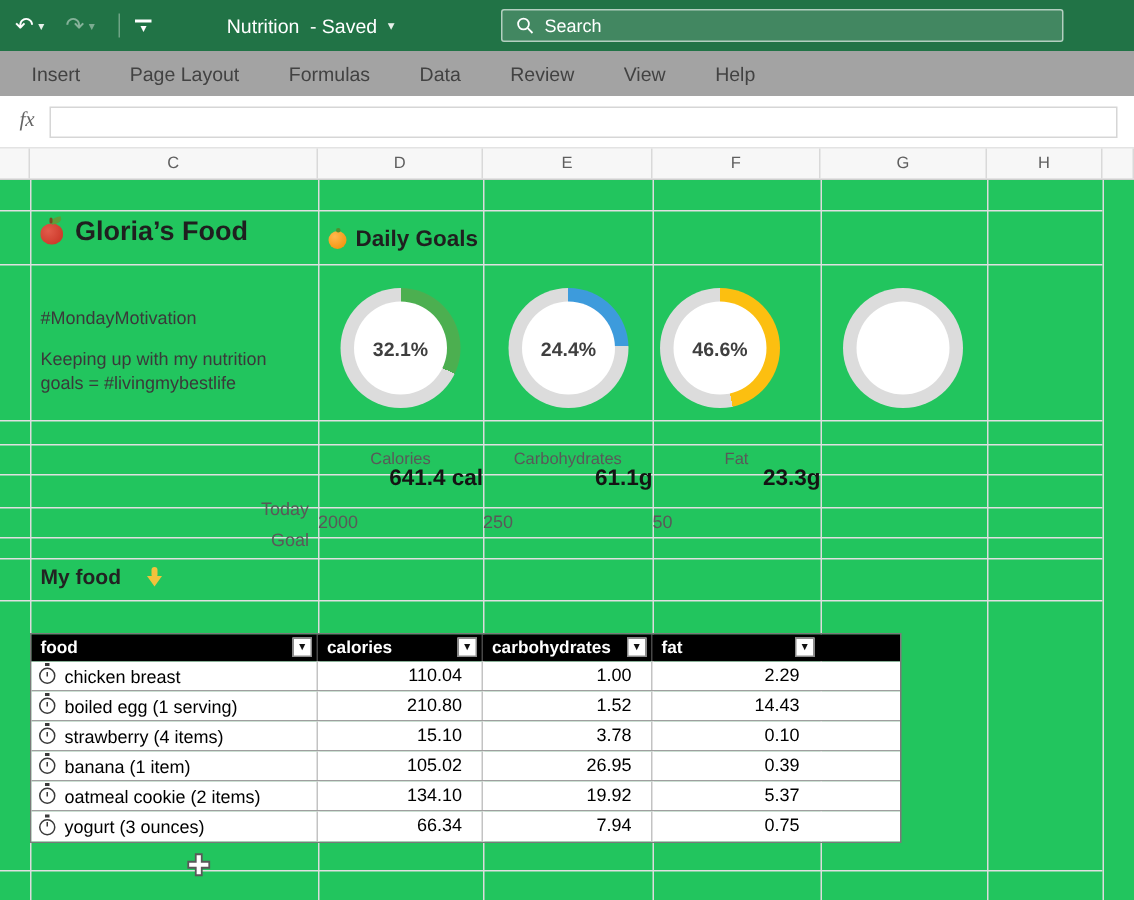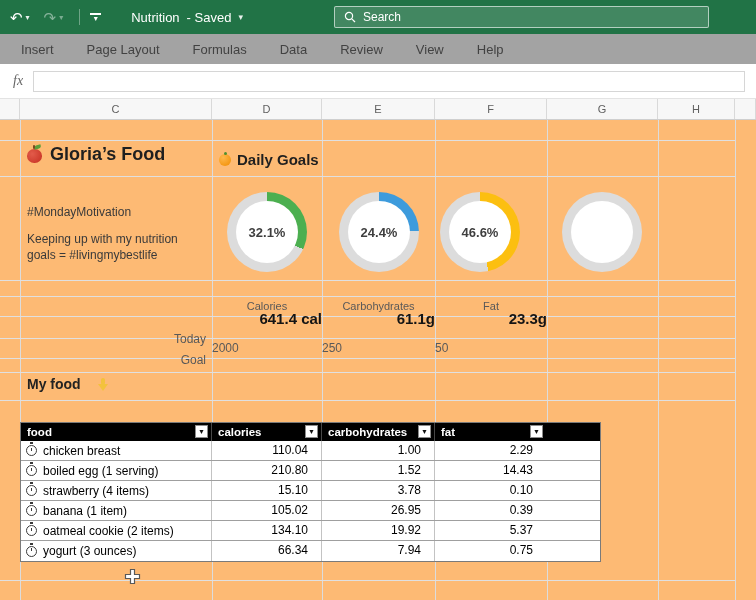--- a/index.html
+++ b/index.html
@@ -9,40 +9,40 @@
   
   .titlebar { height:34px; background:#217346; display:flex; align-items:center; color:#fff; position:relative; padding:0 10px; }
   .tb-group { display:flex; align-items:center; gap:3px; margin-right:14px; }
   .tb-icon { font-size:15px; line-height:1; cursor:default; }
   .tb-caret { font-size:8px; opacity:.9; }
   .dim { opacity:.45; }
   .tb-sep { width:1px; height:16px; background:rgba(255,255,255,.35); margin:0 10px 0 2px; }
   .qa-dd { display:flex; flex-direction:column; align-items:center; gap:1px; }
   .qa-dd .bar { width:11px; height:2px; background:#fff; }
   .qa-dd .chv { font-size:8px; line-height:6px; }
-  .doc-title { margin-left:30px; font-size:13px; display:flex; align-items:center; gap:7px; white-space:nowrap; }
+  .doc-title { margin-left:50px; font-size:13px; display:flex; align-items:center; gap:7px; white-space:nowrap; }
   .doc-title .tb-caret { font-size:9px; }
   .searchbox { position:absolute; left:334px; top:6px; width:375px; height:22px; border:1px solid rgba(255,255,255,.6); background:rgba(255,255,255,.15); border-radius:2px; display:flex; align-items:center; gap:7px; padding:0 9px; font-size:12px; color:#fff; }
 
   
   .ribbon { height:30px; background:#a3a3a3; display:flex; align-items:center; gap:33px; padding-left:21px; font-size:13px; color:#424242; }
   .ribbon .tab { cursor:default; white-space:nowrap; }
 
   
   .fbar { height:34px; display:flex; align-items:center; padding:0 11px 0 13px; gap:10px; background:#fff; }
   .fx { font-style:italic; font-family:"Liberation Serif", serif; color:#666; font-size:14px; }
   .finput { flex:1; height:21px; border:1px solid #d6d6d6; outline:none; font-size:12px; padding:0 5px; }
 
   
   .cols { height:22px; display:flex; background:#f7f7f7; border-bottom:1px solid #cfcfcf; border-top:1px solid #e3e3e3; font-size:11px; color:#5f5f5f; }
   .cols .cell { border-right:1px solid #d9d9d9; text-align:center; line-height:20px; }
   .c-corner{width:20px;} .c-C{width:192px;} .c-D{width:110px;} .c-E{width:113px;} .c-F{width:112px;} .c-G{width:111px;} .c-H{width:77px;} .c-rest{flex:1; border-right:none;}
 
   
-  .sheet { position:relative; height:480px; background:#fdba74; overflow:hidden; }
+  .sheet { position:relative; height:480px; background:#22c55e; overflow:hidden; }
   .vl { position:absolute; top:0; bottom:0; width:1px; background:#dcdcdc; }
   .hl { position:absolute; left:0; width:735px; height:1px; background:#e0e0e0; }
 
   .cell-title { position:absolute; left:27px; top:24px; display:flex; align-items:center; gap:8px; font-size:18px; font-weight:700; color:#1f1f1f; }
   .cell-goals { position:absolute; left:219px; top:31px; display:flex; align-items:center; gap:6px; font-size:15px; font-weight:700; color:#1f1f1f; }
   .cell-motivation { position:absolute; left:27px; top:84px; width:176px; font-size:12px; color:#3a3a3a; line-height:1.35; }
   .cell-motivation .m2 { margin-top:11px; }
 
   .donut { position:absolute; width:80px; height:80px; border-radius:50%; top:72px; }
   .donut::after { content:""; position:absolute; inset:9px; background:#fff; border-radius:50%; }

